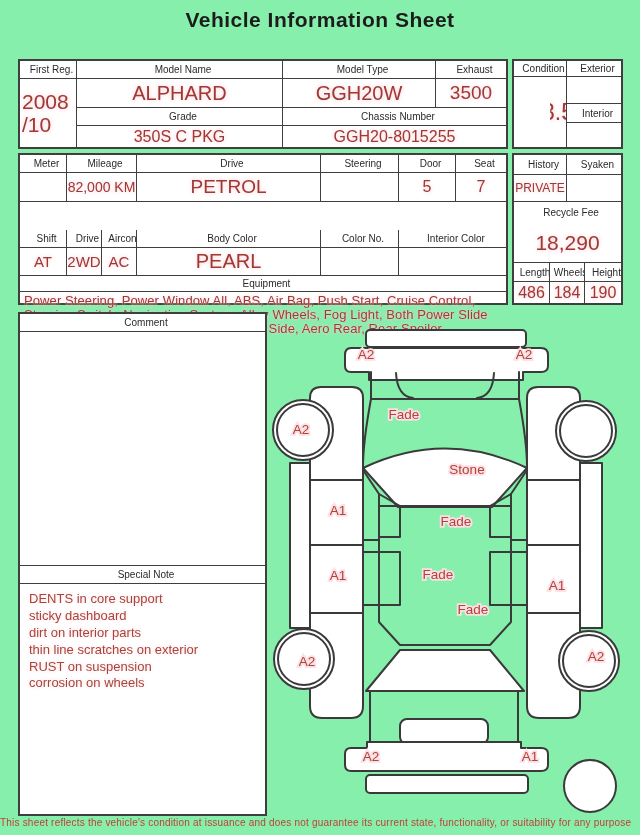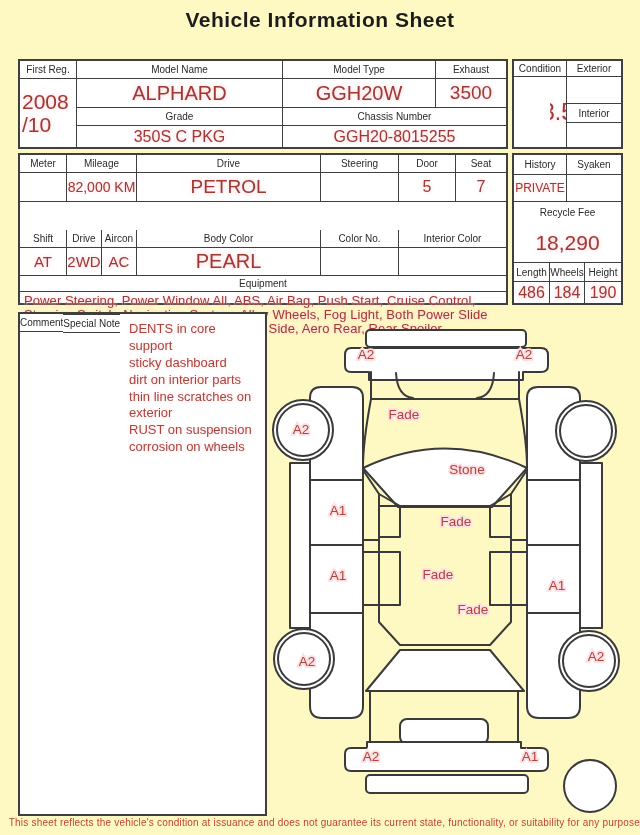--- a/index.html
+++ b/index.html
@@ -1,38 +1,38 @@
 <!DOCTYPE html>
 <html><head>
 <meta charset="utf-8">
 <style>
   html,body{margin:0;padding:0;background:#fff;}
-  #sheet{position:relative;width:640px;height:835px;background:#fef9c3;
+  #sheet{position:relative;width:640px;height:835px;background:#86efac;
          font-family:"Liberation Sans",sans-serif;overflow:hidden;}
   .ttl{position:absolute;top:8px;left:0;width:640px;text-align:center;
        font-size:21px;font-weight:bold;color:#1c1c1c;letter-spacing:.5px;}
   .box{position:absolute;border:2px solid #3f3f3f;box-sizing:border-box;background:#fff;}
   .grid{display:grid;}
   .c{display:flex;align-items:center;justify-content:center;box-sizing:border-box;
      overflow:hidden;white-space:nowrap;}
   .bR{border-right:1.5px solid #3f3f3f;}
   .bB{border-bottom:1.5px solid #3f3f3f;}
   .bT{border-top:1.5px solid #3f3f3f;}
-  .h{font-size:10px;color:#2a2a2a;}
+  .h{font-size:10px;color:#2a2a2a;padding-left:7px;}
   .v{color:#9d3a32;text-shadow:0 0 1px #ffd9e0,0 0 5px #ffc9d4;}
   .pre{white-space:pre-line;}
   .s20{font-size:20px;} .s19{font-size:19px;} .s17{font-size:21px;line-height:1.1;}
   .s16{font-size:16px;} .s15{font-size:15px;} .s14{font-size:14px;}
   .s23{font-size:23px;margin-left:36px;} .s21{font-size:21px;} .s12{font-size:12px;}
   .eqtext{display:block;font-size:13px;line-height:1.07;color:#9d3a32;
           text-shadow:0 0 1px #ffd9e0,0 0 4px #ffc9d4;padding:2px 4px;
           white-space:normal;text-align:left;letter-spacing:.1px;}
   .notes{display:block;font-size:13px;line-height:1.3;color:#a8443b;
          text-shadow:0 0 4px #ffd3da;padding:7px 9px;white-space:pre-line;text-align:left;}
-  .footer{position:absolute;top:817px;left:0;width:640px;text-align:right;
+  .footer{position:absolute;top:817px;left:0;width:640px;text-align:left;
           font-size:10px;color:#bf4136;letter-spacing:.2px;}
   svg{position:absolute;}
   .ln{fill:none;stroke:#3a3a3a;stroke-width:2;stroke-linejoin:round;stroke-linecap:round;}
   .wf{fill:#fff;stroke:#3a3a3a;stroke-width:2;stroke-linejoin:round;}
   .diag-label{font-family:"Liberation Sans",sans-serif;font-size:13.5px;
               fill:#b04437;stroke:#fcdfe4;stroke-width:3.5px;paint-order:stroke;
               text-anchor:middle;}
 </style>
 </head>
 <body>
@@ -117,21 +117,21 @@
     <div class="grid" style="grid-template-columns:36px 35px 36px;grid-template-rows:19px 21px;">
       <div class="c h bR bB">Length</div>
       <div class="c h bR bB">Wheels</div>
       <div class="c h bB">Height</div>
       <div class="c v s16 bR">486</div>
       <div class="c v s16 bR">184</div>
       <div class="c v s16">190</div>
     </div>
   </div>
 
-  <div class="box" style="left:18px;top:312px;width:249px;height:504px;display:flex;flex-direction:row;">
+  <div class="box" style="left:18px;top:312px;width:249px;height:504px;display:flex;flex-direction:column;">
     <div class="c h bB" style="height:18px;flex:none;">Comment</div>
     <div style="height:233px;flex:none;"></div>
     <div class="c h bT bB" style="height:19px;flex:none;">Special Note</div>
     <div class="notes">DENTS in core support
 sticky dashboard
 dirt on interior parts
 thin line scratches on exterior
 RUST on suspension
 corrosion on wheels</div>
   </div>

